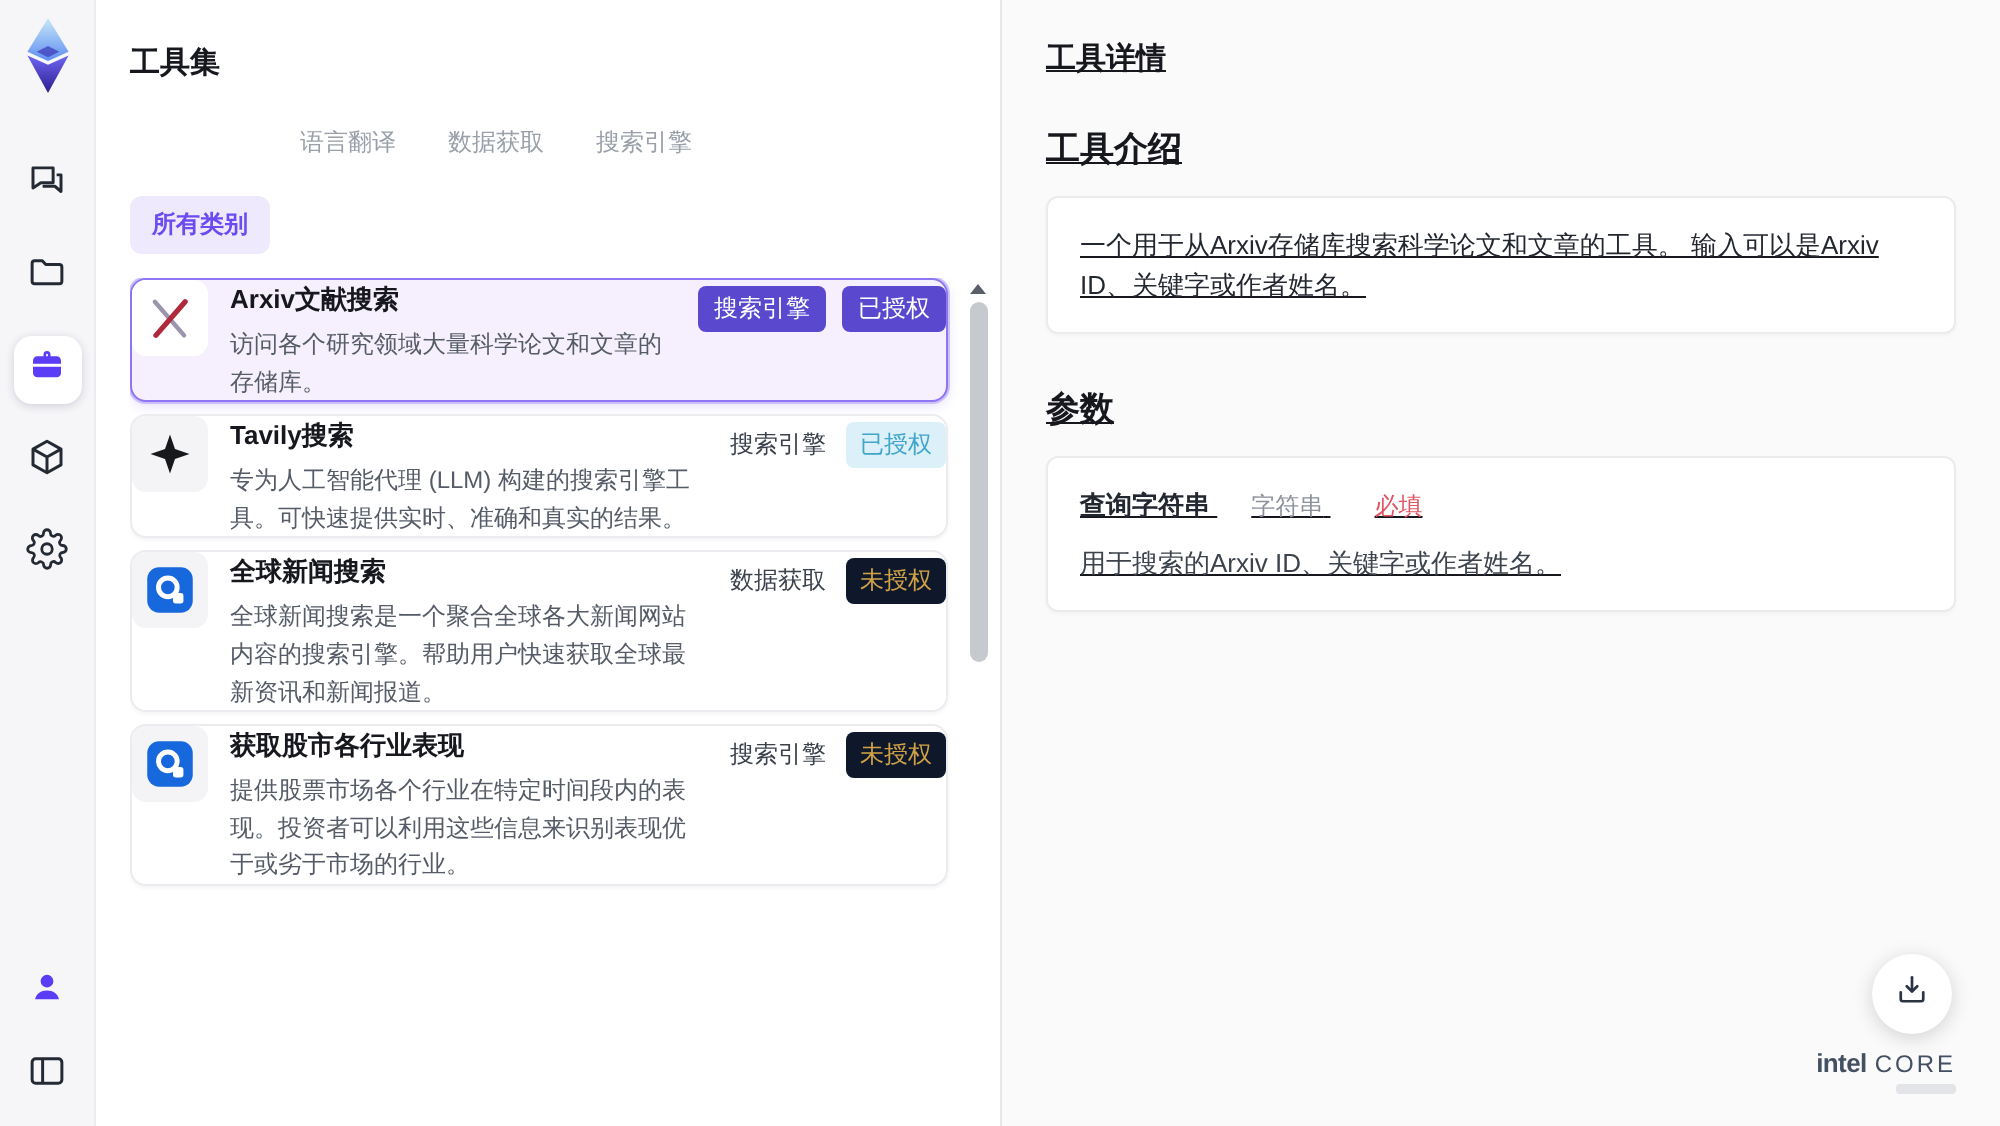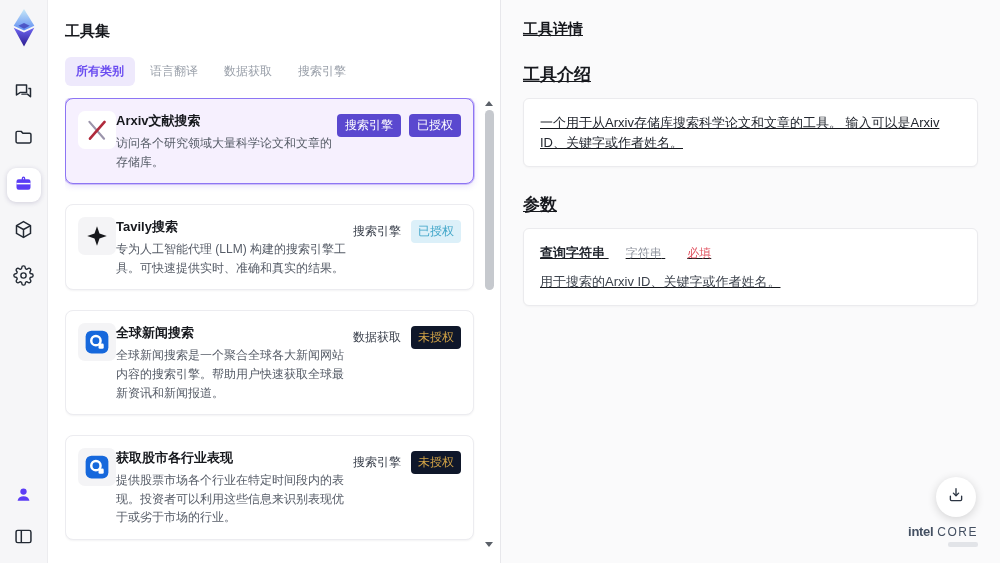--- a/index.html
+++ b/index.html
@@ -17,25 +17,25 @@
   .nav-item svg { width:21px; height:21px; }
   .nav-item.active { background:#fff; box-shadow:0 1px 5px rgba(40,30,90,.18); }
   .rail-bottom { position:absolute; bottom:8px; left:0; right:0;
     display:flex; flex-direction:column; gap:8px; align-items:center; }
 
   
   .main { width:452px; padding:16px 0 0 17px; position:relative; background:#fff; flex-shrink:0; }
   .page-title { font-size:15px; font-weight:bold; margin:6px 0 16px 0; }
   .tabs { display:flex; gap:4px; margin-bottom:12px; }
   .tab { font-size:12px; color:#9aa0aa; padding:6px 11px; border-radius:6px; cursor:pointer; }
-  .tab.active { background:#eee9fc; color:#6a4cf0; font-weight:bold; }
+  .tab.active { background:#eee9fc; color:#6a4cf0; font-weight:bold;margin-top:41px; }
 
   .list { position:relative; height:455px; overflow:hidden; padding-right:26px; }
-  .tool-card { display:flex; padding:12px; border:1px solid #ececf0; border-radius:8px;
-    background:#fff; margin-bottom:20px; box-shadow:0 1px 2px rgba(20,20,40,.05); cursor:pointer; }
+  .tool-card { display:flex; gap:11px; border:1px solid #ececf0; border-radius:8px;
+    background:#fff; margin-bottom:6px; box-shadow:0 1px 2px rgba(20,20,40,.05); cursor:pointer; }
   .tool-card.selected { background:#f6f0fe; border-color:#8d75f4; box-shadow:0 0 0 1px #cdbff8, 0 2px 6px rgba(110,80,230,.18); }
   .tool-icon { width:38px; height:38px; border-radius:7px; background:#f4f4f6;
     display:flex; align-items:center; justify-content:center; flex-shrink:0; }
   .tool-card.selected .tool-icon { background:#fff; }
   .tool-icon svg { width:26px; height:26px; }
   .tool-text { flex:1; min-width:0; padding-top:1px; }
   .tool-name { font-size:13px; font-weight:bold; margin-bottom:4px; }
   .tool-desc { font-size:12px; color:#565c67; line-height:1.55; }
   .tool-tags { display:flex; gap:8px; align-items:flex-start; flex-shrink:0; padding-top:3px; }
   .tag-cat { font-size:12px; color:#3b414d; padding:3px 2px; white-space:nowrap; }

